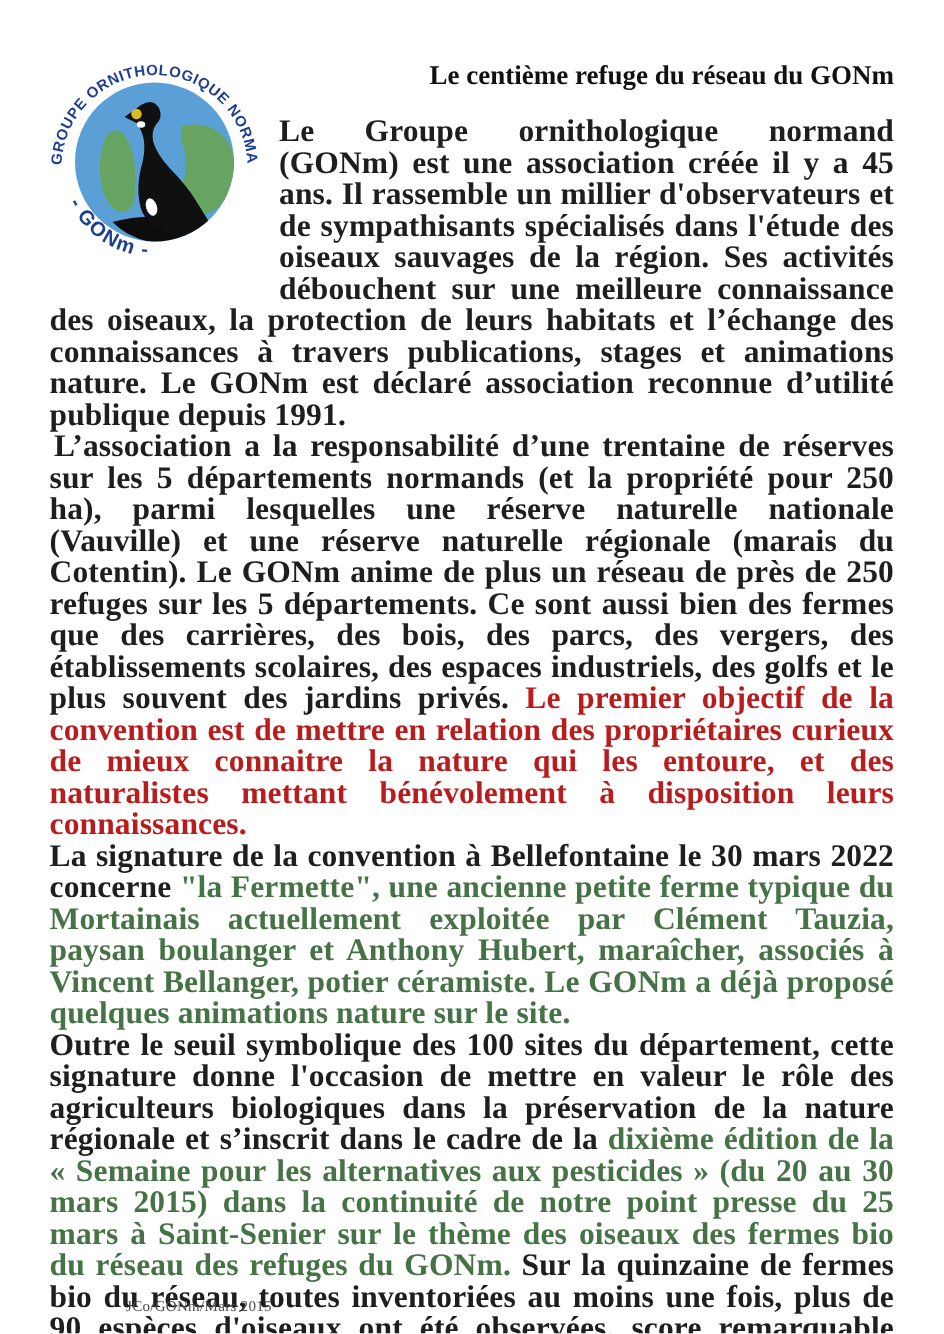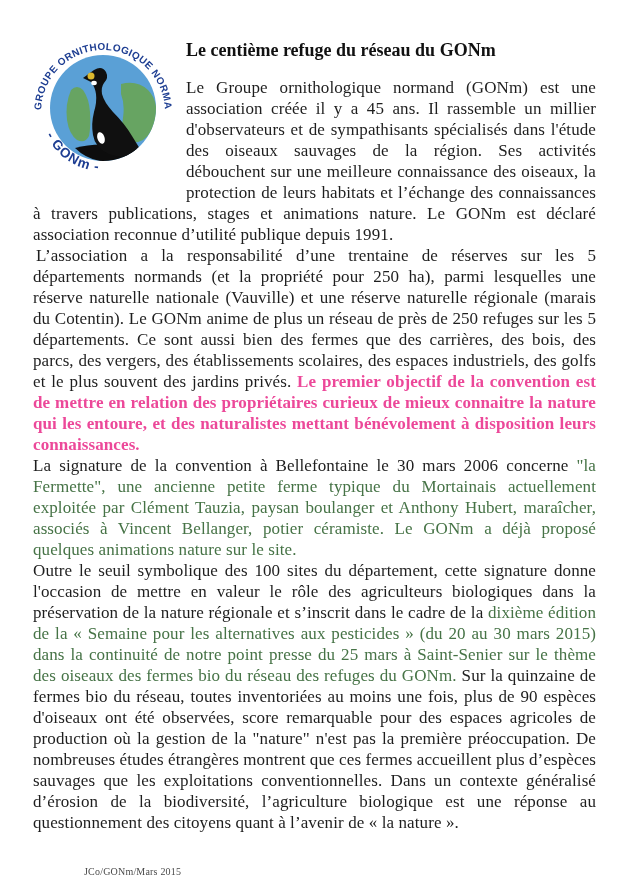--- a/index.html
+++ b/index.html
@@ -18,34 +18,35 @@
     float: left;
     width: 147px;
     height: 150px;
     margin: 0 6px 2px 0;
   }
   .logo-float svg { display: block; }
   h1.doc-title {
     font-size: 18px;
     line-height: 21px;
     font-weight: bold;
-    text-align: left;
+    text-align: right;
     margin: 8px 0 16px 0;
     color: #111111;
   }
   p.body-p {
     margin: 0;
-    font-size: 17px;
+    font-size: 21px;
     line-height: 21px;
     text-align: justify;
     letter-spacing: 0.1px;
+    font-weight: bold;
   }
   p.body-p.indent { text-indent: 3px; }
   .green { color: #467346; }
-  strong.bold-seg { color: #ec4899; }
+  strong.bold-seg { color: #b91c1c; }
   .footer-ref {
     position: absolute;
     left: 40px;
     bottom: 12px;
     font-size: 10px;
     color: #4a4a4a;
     letter-spacing: 0.2px;
     margin-left: 44px;
   }
   .arc-label {
@@ -91,19 +92,19 @@
       </text>
     </svg>
   </div>
 
   <h1 class="doc-title"><span>Le centième refuge du réseau du GONm</span><br></h1>
 
   <p class="body-p"><span>Le Groupe ornithologique normand (GONm) est une association créée il y a 45 ans. Il rassemble un millier d'observateurs et de sympathisants spécialisés dans l'étude des oiseaux sauvages de la région. Ses activités débouchent sur une meilleure connaissance des oiseaux, la protection de leurs habitats et l’échange des connaissances à travers publications, stages et animations nature. Le GONm est déclaré association reconnue d’utilité publique depuis 1991.</span></p>
 
   <p class="body-p indent"><span>L’association a la responsabilité d’une trentaine de réserves sur les 5 départements normands (et la propriété pour 250 ha), parmi lesquelles une réserve naturelle nationale (Vauville) et une réserve naturelle régionale (marais du Cotentin). Le GONm anime de plus un réseau de près de 250 refuges sur les 5 départements. Ce sont aussi bien des fermes que des carrières, des bois, des parcs, des vergers, des établissements scolaires, des espaces industriels, des golfs et le plus souvent des jardins privés. </span><strong class="bold-seg">Le premier objectif de la convention est de mettre en relation des propriétaires curieux de mieux connaitre la nature qui les entoure, et des naturalistes mettant bénévolement à disposition leurs connaissances.</strong></p>
 
-  <p class="body-p"><span>La signature de la convention à Bellefontaine le 30 mars 2006 concerne </span><span class="green">"la Fermette", une ancienne petite ferme typique du Mortainais actuellement exploitée par Clément Tauzia, paysan boulanger et Anthony Hubert, maraîcher, associés à Vincent Bellanger, potier céramiste. Le GONm a déjà proposé quelques animations nature sur le site.</span></p>
+  <p class="body-p"><span>La signature de la convention à Bellefontaine le 30 mars 2022 concerne </span><span class="green">"la Fermette", une ancienne petite ferme typique du Mortainais actuellement exploitée par Clément Tauzia, paysan boulanger et Anthony Hubert, maraîcher, associés à Vincent Bellanger, potier céramiste. Le GONm a déjà proposé quelques animations nature sur le site.</span></p>
 
   <p class="body-p"><span>Outre le seuil symbolique des 100 sites du département, cette signature donne l'occasion de mettre en valeur le rôle des agriculteurs biologiques dans la préservation de la nature régionale et s’inscrit dans le cadre de la </span><span class="green">dixième édition de la « Semaine pour les alternatives aux pesticides » (du 20 au 30 mars 2015) dans la continuité de notre point presse du 25 mars à Saint-Senier sur le thème des oiseaux des fermes bio du réseau des refuges du GONm.</span><span> Sur la quinzaine de fermes bio du réseau, toutes inventoriées au moins une fois, plus de 90 espèces d'oiseaux ont été observées, score remarquable pour des espaces agricoles de production où la gestion de la "nature" n'est pas la première préoccupation. De nombreuses études étrangères montrent que ces fermes accueillent plus d’espèces sauvages que les exploitations conventionnelles. Dans un contexte généralisé d’érosion de la biodiversité, l’agriculture biologique est une réponse au questionnement des citoyens quant à l’avenir de « la nature ».</span></p>
 
   <div class="footer-ref">JCo/GONm/Mars 2015</div>
 
 </div>
 
 </body></html>

